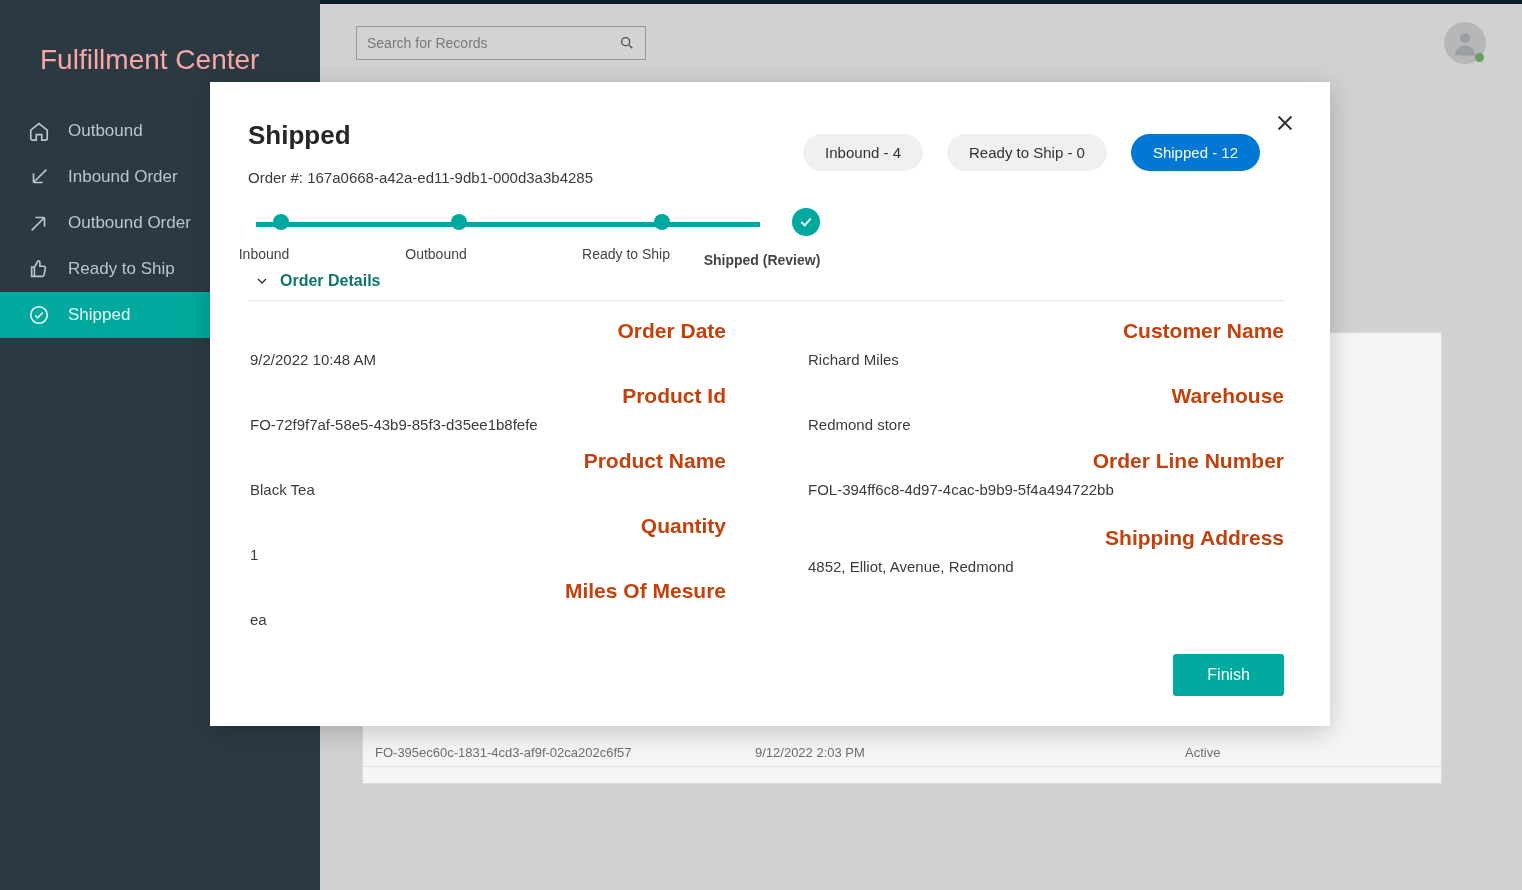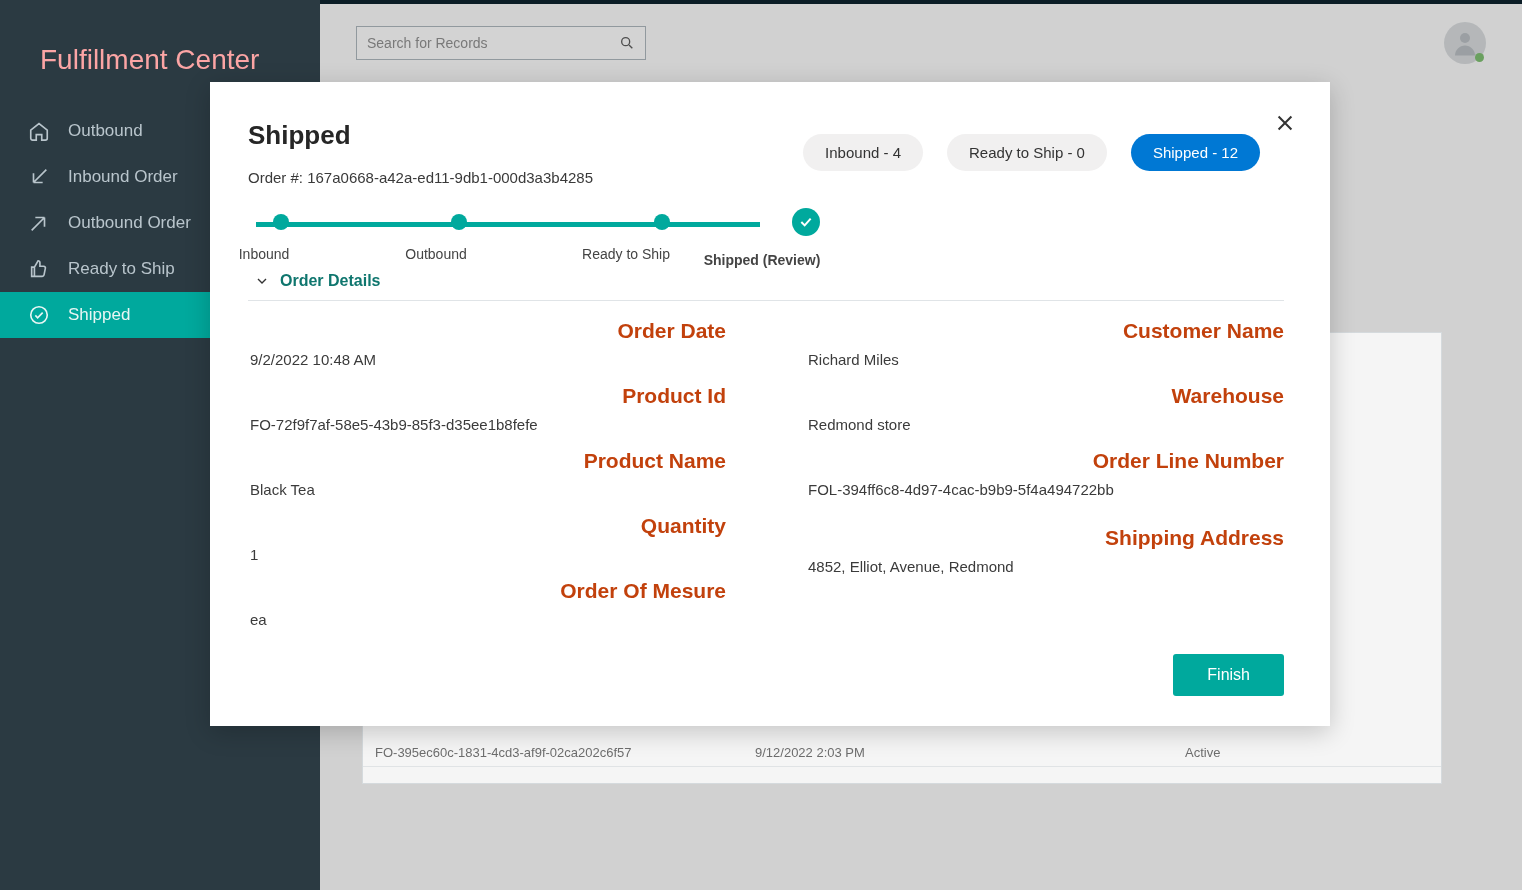--- a/index.html
+++ b/index.html
@@ -376,21 +376,21 @@
       </div>
       <div class="field">
         <div class="field-label">Product Name</div>
         <div class="field-value">Black Tea</div>
       </div>
       <div class="field">
         <div class="field-label">Quantity</div>
         <div class="field-value">1</div>
       </div>
       <div class="field">
-        <div class="field-label">Order Of Mesure</div>
+        <div class="field-label">Miles Of Mesure</div>
         <div class="field-value">ea</div>
       </div>
     </div>
     <div class="details-col">
       <div class="field">
         <div class="field-label">Customer Name</div>
         <div class="field-value">Richard Miles</div>
       </div>
       <div class="field">
         <div class="field-label">Warehouse</div>

